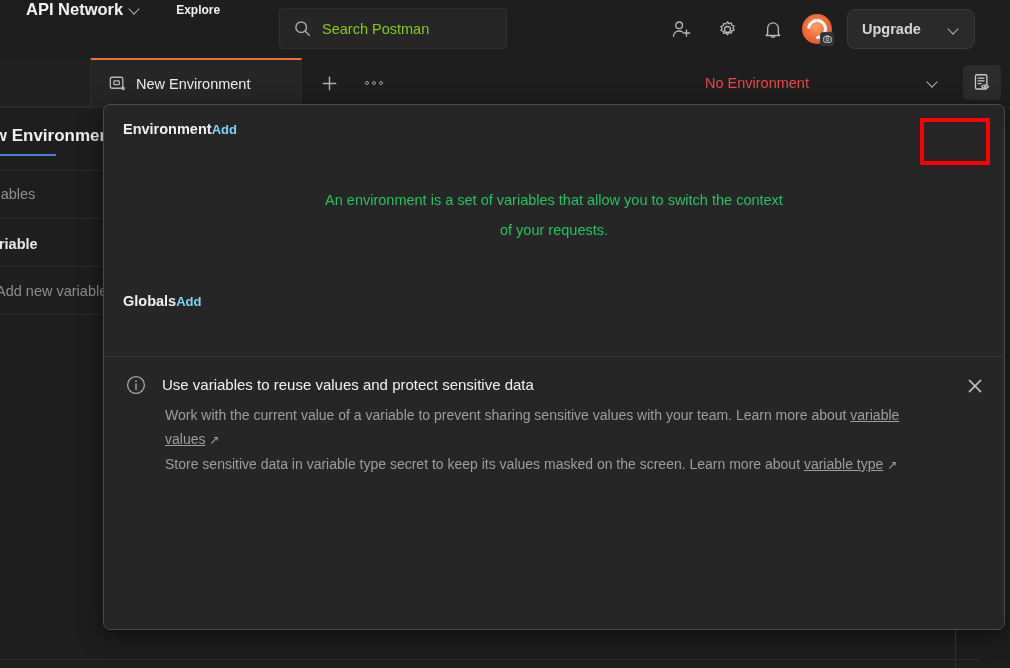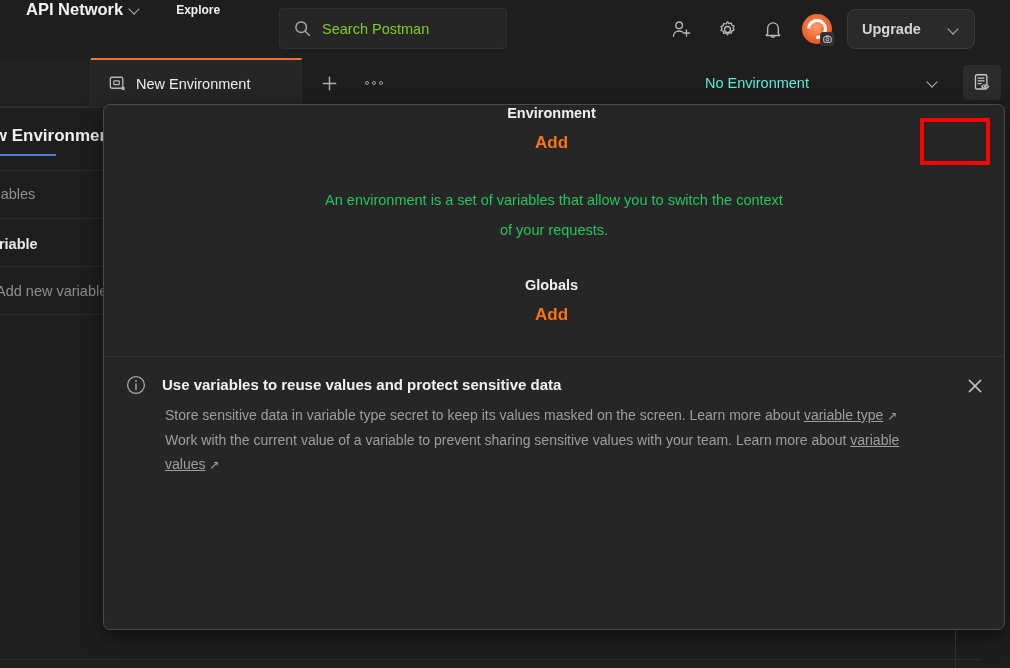--- a/index.html
+++ b/index.html
@@ -95,21 +95,21 @@
   .tab-more {
     position: absolute; left: 356px; top: 8px; width: 36px; height: 34px;
     display: flex; align-items: center; justify-content: center; gap: 3px; cursor: pointer;
   }
   .dot3 { width: 4px; height: 4px; border-radius: 50%; border: 1px solid #9a9a9a; }
   .env-select {
     position: absolute; right: 57px; top: 0; width: 260px; height: 49px;
     display: flex; align-items: center; justify-content: space-between;
     padding: 0 14px 0 12px; cursor: pointer;
   }
-  .env-select .val { color: #5eead4; font-size: 14.5px; }
+  .env-select .val { color: #ef4444; font-size: 14.5px; }
   .env-eye-btn {
     position: absolute; right: 9px; top: 7px; width: 38px; height: 35px;
     background: #2c2c2c; border-radius: 4px;
     display: flex; align-items: center; justify-content: center; cursor: pointer;
   }
 
   
   .bg-page {
     position: absolute; left: 0; top: 108px; width: 1010px; height: 560px;
     background: #1e1e1e;
@@ -133,39 +133,39 @@
 
   
   .panel {
     position: absolute; left: 103px; top: 104px; width: 902px; height: 526px;
     background: #262626;
     border: 1px solid #4a4a4a; border-radius: 7px;
     box-shadow: 0 6px 22px rgba(0,0,0,0.55);
     overflow: hidden;
   }
   .section-head {
-    display: flex; align-items: center; justify-content: space-between;
-    padding: 0 24px 0 19px; height: 48px; flex-direction: column;
+    display: flex; align-items: center; 
+    padding: 0 24px 0 19px; height: 48px;
   }
   .section-title { color: #f0f0f0; font-size: 14.5px; font-weight: 700; }
-  .add-link { color: #f97316; font-size: 17px; font-weight: 700; cursor: pointer; }
+  .add-link { color: #7dd3fc; font-size: 13px; font-weight: 700; cursor: pointer; }
 
   .empty-block { text-align: center; padding: 0 40px; }
   .empty-title { color: #f2f2f2; font-size: 15px; font-weight: 700; }
   .empty-desc {
     color: #22c55e; font-size: 14.5px; line-height: 30px;
     max-width: 470px; margin: 13px auto 0;
   }
 
   .divider { height: 1px; background: #333333; }
 
   
   .banner { padding: 18px 22px 22px 22px; position: relative; }
   .banner-head { display: flex; align-items: flex-start; gap: 16px; }
-  .banner-title { color: #f2f2f2; font-size: 15px; font-weight: 700; line-height: 20px; }
+  .banner-title { color: #f2f2f2; font-size: 15px; font-weight: 400; line-height: 20px; }
   .banner-body { color: #9e9e9e; font-size: 14px; line-height: 24px; padding-left: 39px; padding-top: 8px; max-width: 790px; }
   .banner-body p { margin-bottom: 0; }
   .inline-link { color: #9e9e9e; text-decoration: underline; cursor: pointer; }
   .ext-arrow { font-size: 12px; color: #9e9e9e; }
   .banner-close {
     position: absolute; right: 18px; top: 18px; width: 22px; height: 22px;
     display: flex; align-items: center; justify-content: center; cursor: pointer;
   }
 
   
@@ -337,22 +337,22 @@
           <svg width="20" height="20" viewBox="0 0 20 20">
             <circle cx="10" cy="10" r="8.4" fill="none" stroke="#a8a8a8" stroke-width="1.3"></circle>
             <circle cx="10" cy="5.9" r="0.95" fill="#a8a8a8"></circle>
             <line x1="10" y1="8.9" x2="10" y2="14.4" stroke="#a8a8a8" stroke-width="1.4" stroke-linecap="round"></line>
           </svg>
         </span>
         <span class="banner-title">Use variables to reuse values and protect sensitive data</span>
       </div>
 
       <div class="banner-body">
+        <p><span>Work with the current value of a variable to prevent sharing sensitive values with your team. Learn more about </span><span class="inline-link">variable values</span> <span class="ext-arrow">↗</span></p>
         <p><span>Store sensitive data in variable type secret to keep its values masked on the screen. Learn more about </span><span class="inline-link">variable type</span> <span class="ext-arrow">↗</span></p>
-        <p><span>Work with the current value of a variable to prevent sharing sensitive values with your team. Learn more about </span><span class="inline-link">variable values</span> <span class="ext-arrow">↗</span></p>
       </div>
 
       <div class="banner-close">
         <span>
           <svg width="16" height="16" viewBox="0 0 16 16">
             <line x1="2.4" y1="2.4" x2="13.6" y2="13.6" stroke="#c2c2c2" stroke-width="1.5" stroke-linecap="round"></line>
             <line x1="13.6" y1="2.4" x2="2.4" y2="13.6" stroke="#c2c2c2" stroke-width="1.5" stroke-linecap="round"></line>
           </svg>
         </span>
       </div>

